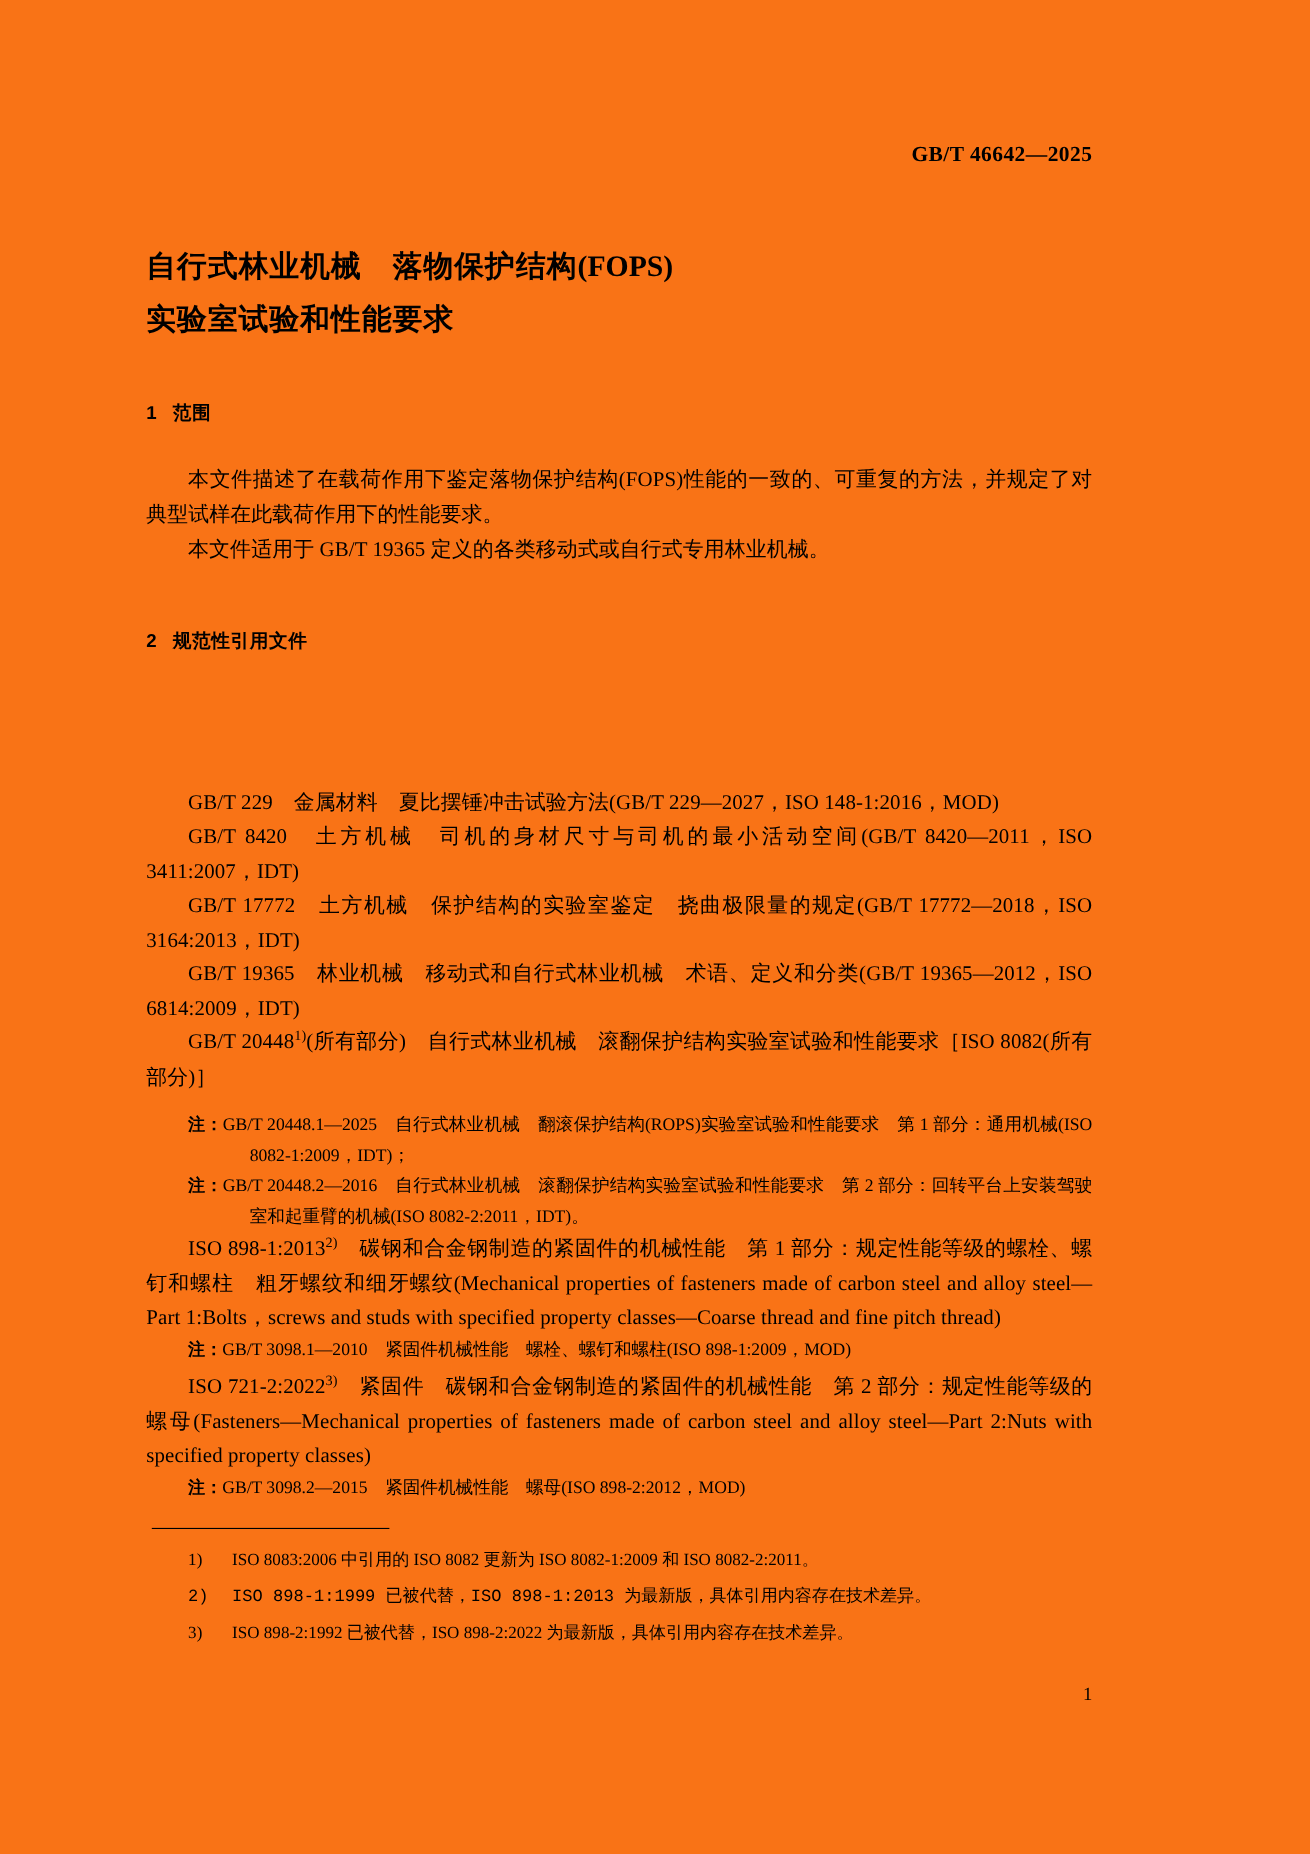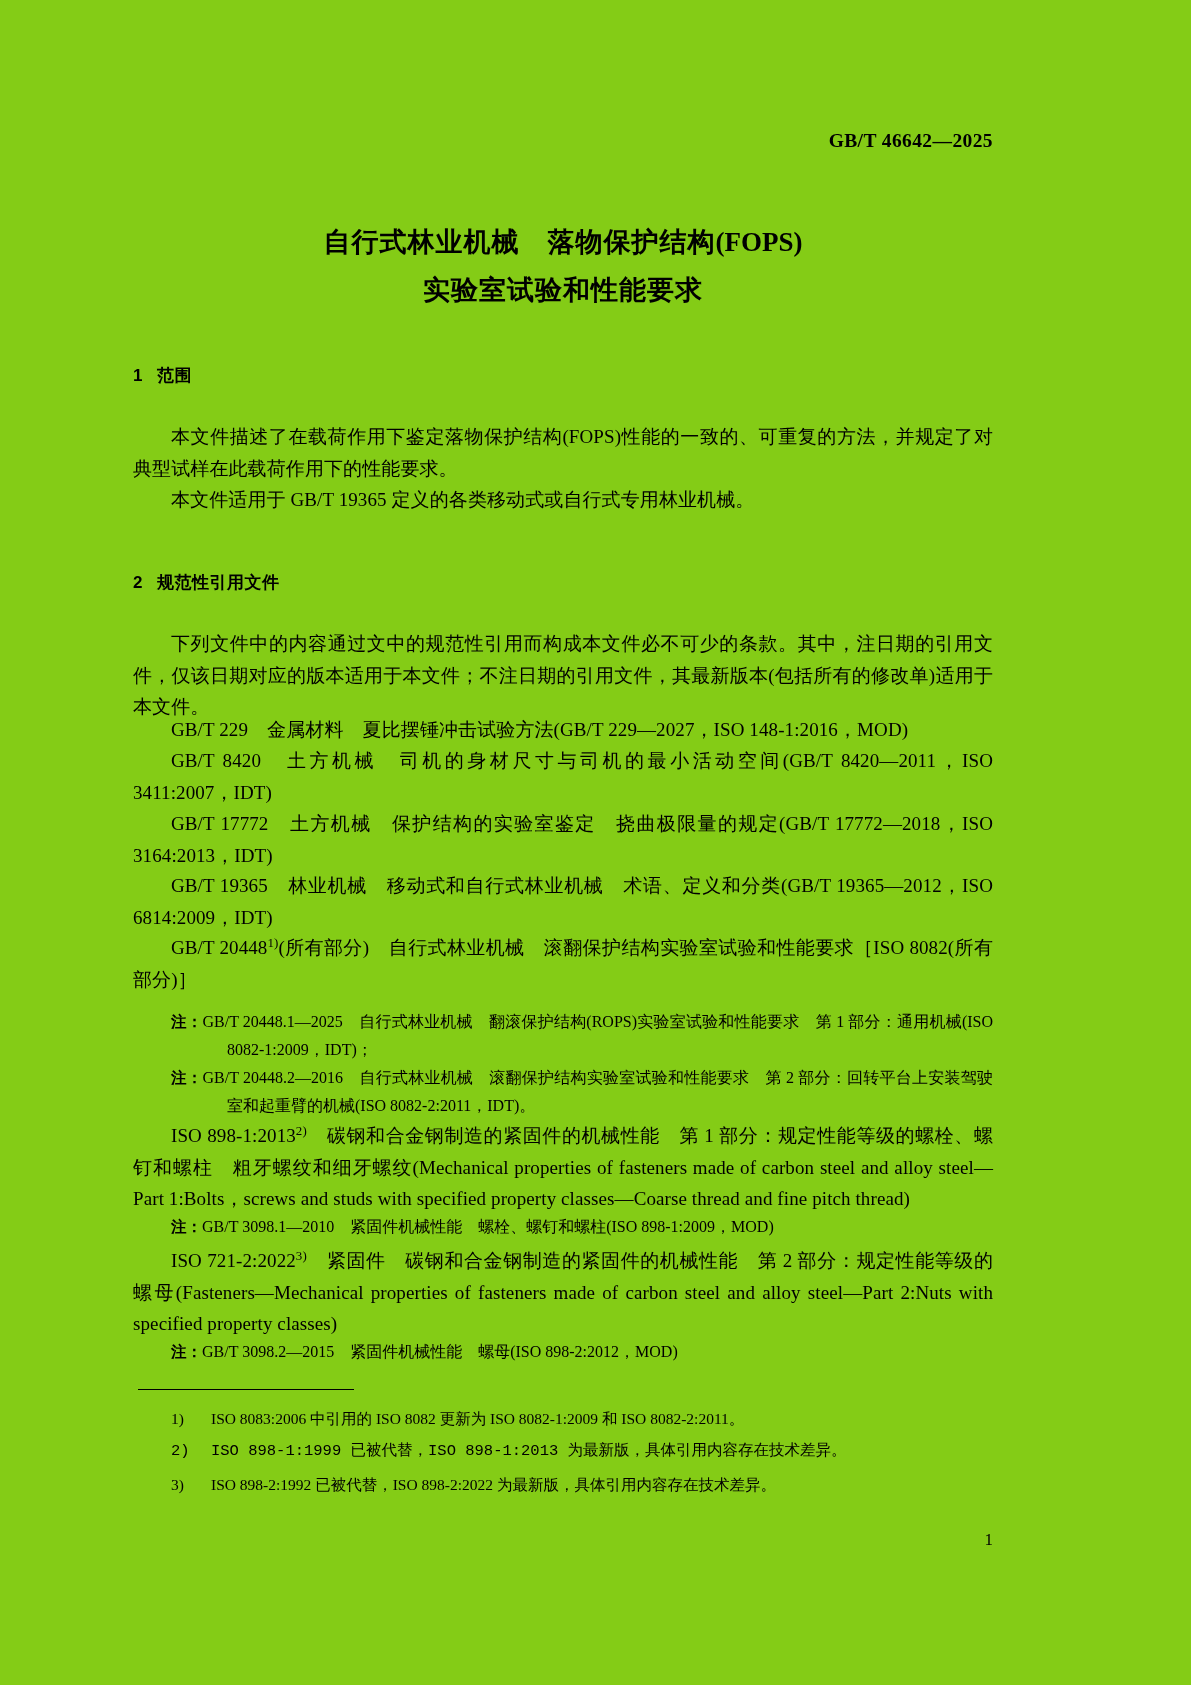--- a/index.html
+++ b/index.html
@@ -9,21 +9,21 @@
   }
   body {
     font-family: "Liberation Serif", "DejaVu Serif", serif;
     color: #000000;
   }
   .page {
     position: relative;
     width: 1191px;
     height: 1685px;
     margin: 0 auto;
-    background: #84cc16;
+    background: #f97316;
     overflow: hidden;
   }
   .content {
     position: absolute;
     left: 133px;
     top: 0;
     width: 860px;
     height: 1685px;
   }
 
@@ -40,21 +40,21 @@
     font-weight: bold;
     font-family: "Liberation Serif", serif;
   }
 
   
   .title-block {
     position: absolute;
     top: 218px;
     left: 0;
     width: 860px;
-    text-align: center;
+    text-align: left;
   }
   .title-line {
     font-family: "DejaVu Sans", "Liberation Sans", sans-serif;
     font-weight: bold;
     font-size: 27px;
     line-height: 48px;
     letter-spacing: 1px;
   }
   .title-line .latin {
     font-family: "Liberation Serif", serif;
@@ -182,21 +182,20 @@
 
     <div class="sec-heading" style="top:364px;"><span class="num">1</span><span>范围</span></div>
 
     <div class="para indent" style="top:421px;">本文件描述了在载荷作用下鉴定落物保护结构(FOPS)性能的一致的、可重复的方法，并规定了对典型试样在此载荷作用下的性能要求。</div>
 
     <div class="para indent" style="top:484px;">本文件适用于 GB/T 19365 定义的各类移动式或自行式专用林业机械。</div>
 
 
     <div class="sec-heading" style="top:571px;"><span class="num">2</span><span>规范性引用文件</span></div>
 
-    <div class="para indent" style="top:628px;">下列文件中的内容通过文中的规范性引用而构成本文件必不可少的条款。其中，注日期的引用文件，仅该日期对应的版本适用于本文件；不注日期的引用文件，其最新版本(包括所有的修改单)适用于本文件。</div>
 
     <div class="para hang" style="top:714px;">GB/T 229　金属材料　夏比摆锤冲击试验方法(GB/T 229—2027，ISO 148-1:2016，MOD)</div>
 
     <div class="para hang" style="top:745px;">GB/T 8420　土方机械　司机的身材尺寸与司机的最小活动空间(GB/T 8420—2011，ISO 3411:2007，IDT)</div>
 
     <div class="para hang" style="top:808px;">GB/T 17772　土方机械　保护结构的实验室鉴定　挠曲极限量的规定(GB/T 17772—2018，ISO 3164:2013，IDT)</div>
 
     <div class="para hang" style="top:870px;">GB/T 19365　林业机械　移动式和自行式林业机械　术语、定义和分类(GB/T 19365—2012，ISO 6814:2009，IDT)</div>
 
     <div class="para hang" style="top:932px;font-family:Liberation Serif, serif;"><span>GB/T 20448</span><sup class="fn">1)</sup><span>(所有部分)　自行式林业机械　滚翻保护结构实验室试验和性能要求［ISO 8082(所有部分)］</span></div>

